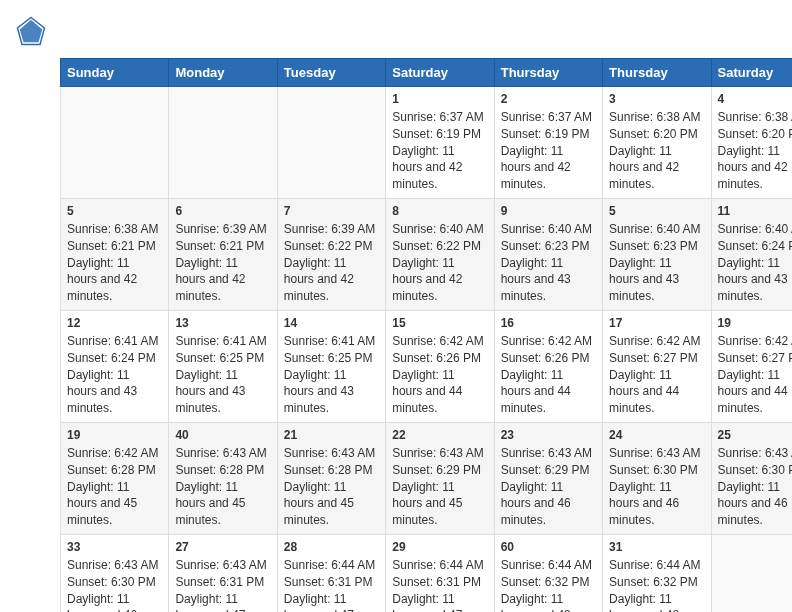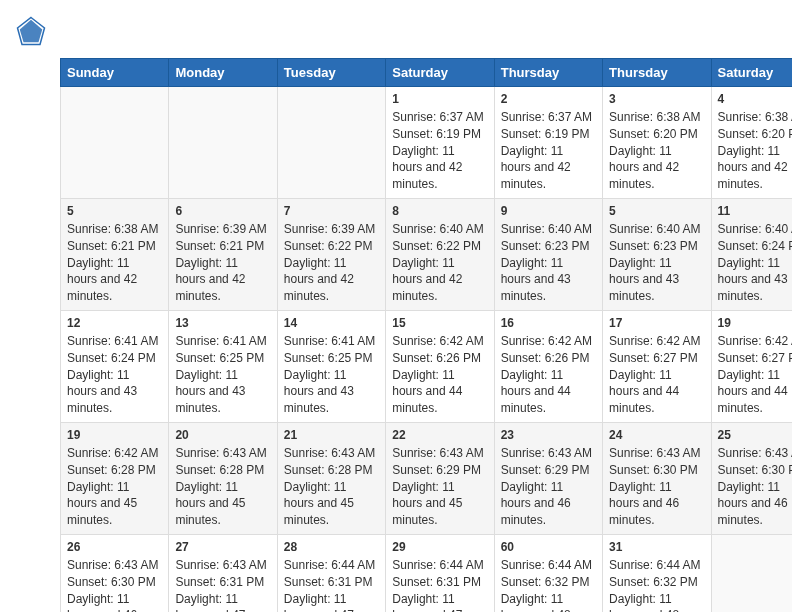--- a/index.html
+++ b/index.html
@@ -250,21 +250,21 @@
         </td>
       </tr>
       <tr>
         <td>
           <span class="day-num">19</span>
           <div class="day-info" style="white-space: pre-line;">Sunrise: 6:42 AM
 Sunset: 6:28 PM
 Daylight: 11 hours and 45 minutes.</div>
         </td>
         <td>
-          <span class="day-num">20</span>
+          <span class="day-num">40</span>
           <div class="day-info" style="white-space: pre-line;">Sunrise: 6:43 AM
 Sunset: 6:28 PM
 Daylight: 11 hours and 45 minutes.</div>
         </td>
         <td>
           <span class="day-num">21</span>
           <div class="day-info" style="white-space: pre-line;">Sunrise: 6:43 AM
 Sunset: 6:28 PM
 Daylight: 11 hours and 45 minutes.</div>
         </td>
@@ -288,21 +288,21 @@
         </td>
         <td>
           <span class="day-num">25</span>
           <div class="day-info" style="white-space: pre-line;">Sunrise: 6:43 AM
 Sunset: 6:30 PM
 Daylight: 11 hours and 46 minutes.</div>
         </td>
       </tr>
       <tr>
         <td>
-          <span class="day-num">26</span>
+          <span class="day-num">33</span>
           <div class="day-info" style="white-space: pre-line;">Sunrise: 6:43 AM
 Sunset: 6:30 PM
 Daylight: 11 hours and 46 minutes.</div>
         </td>
         <td>
           <span class="day-num">27</span>
           <div class="day-info" style="white-space: pre-line;">Sunrise: 6:43 AM
 Sunset: 6:31 PM
 Daylight: 11 hours and 47 minutes.</div>
         </td>

